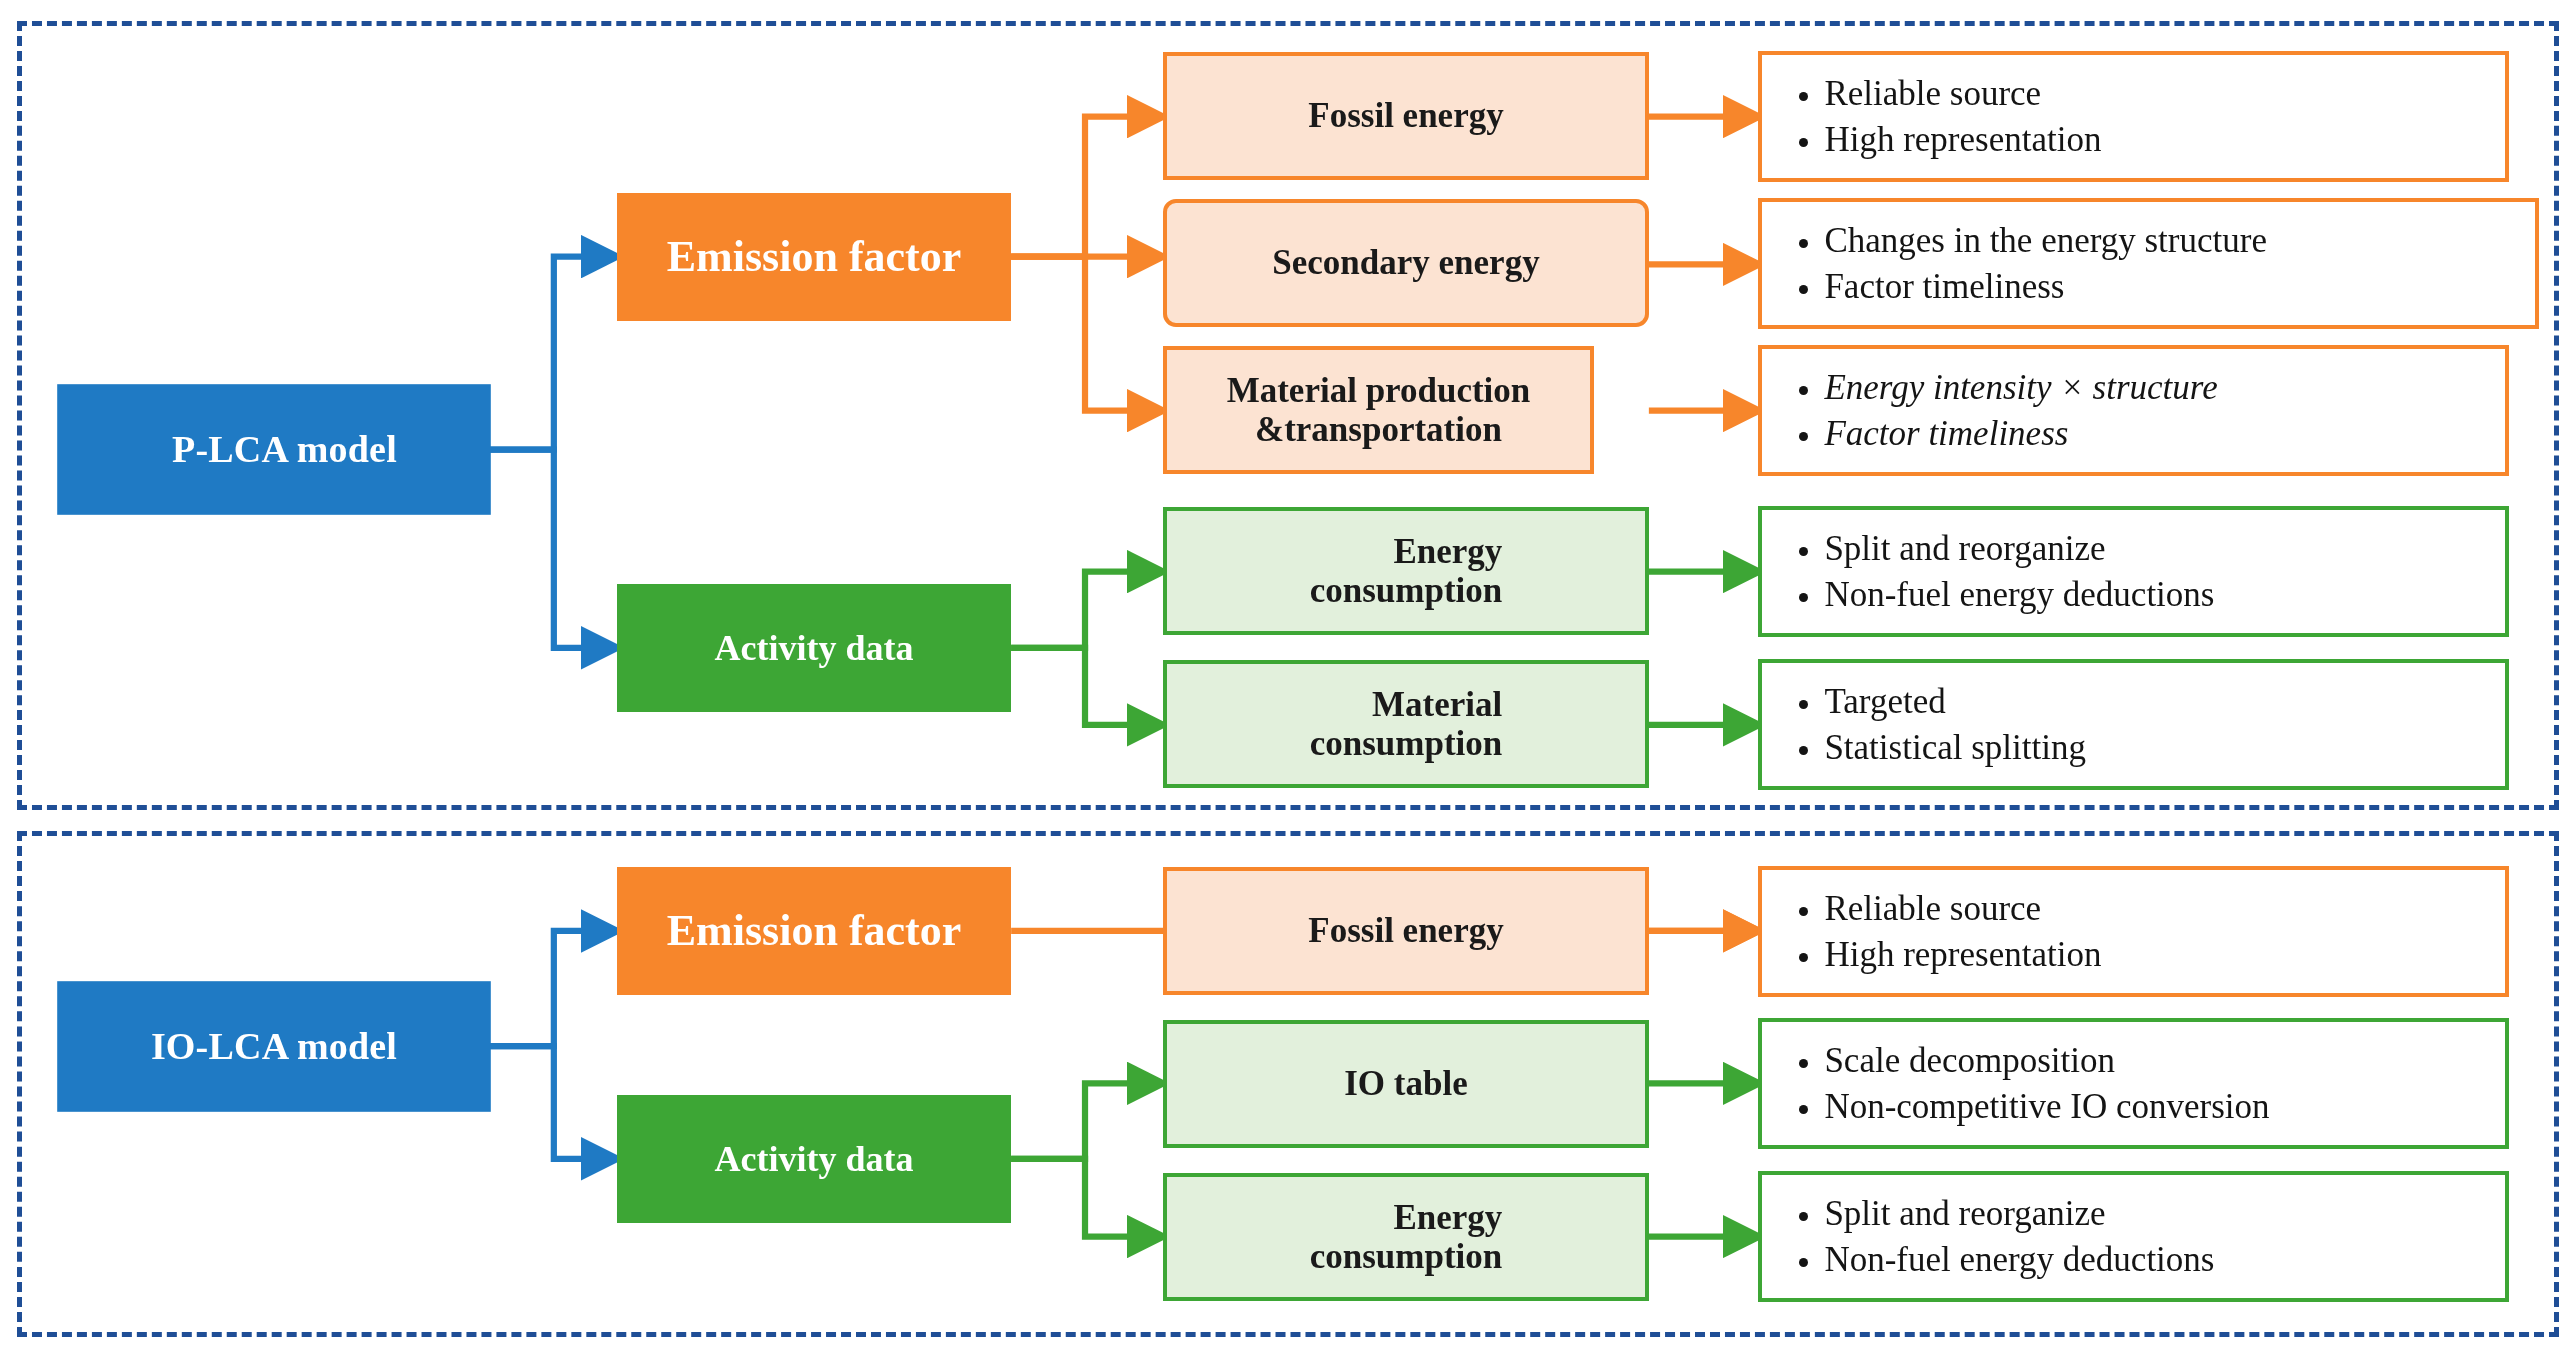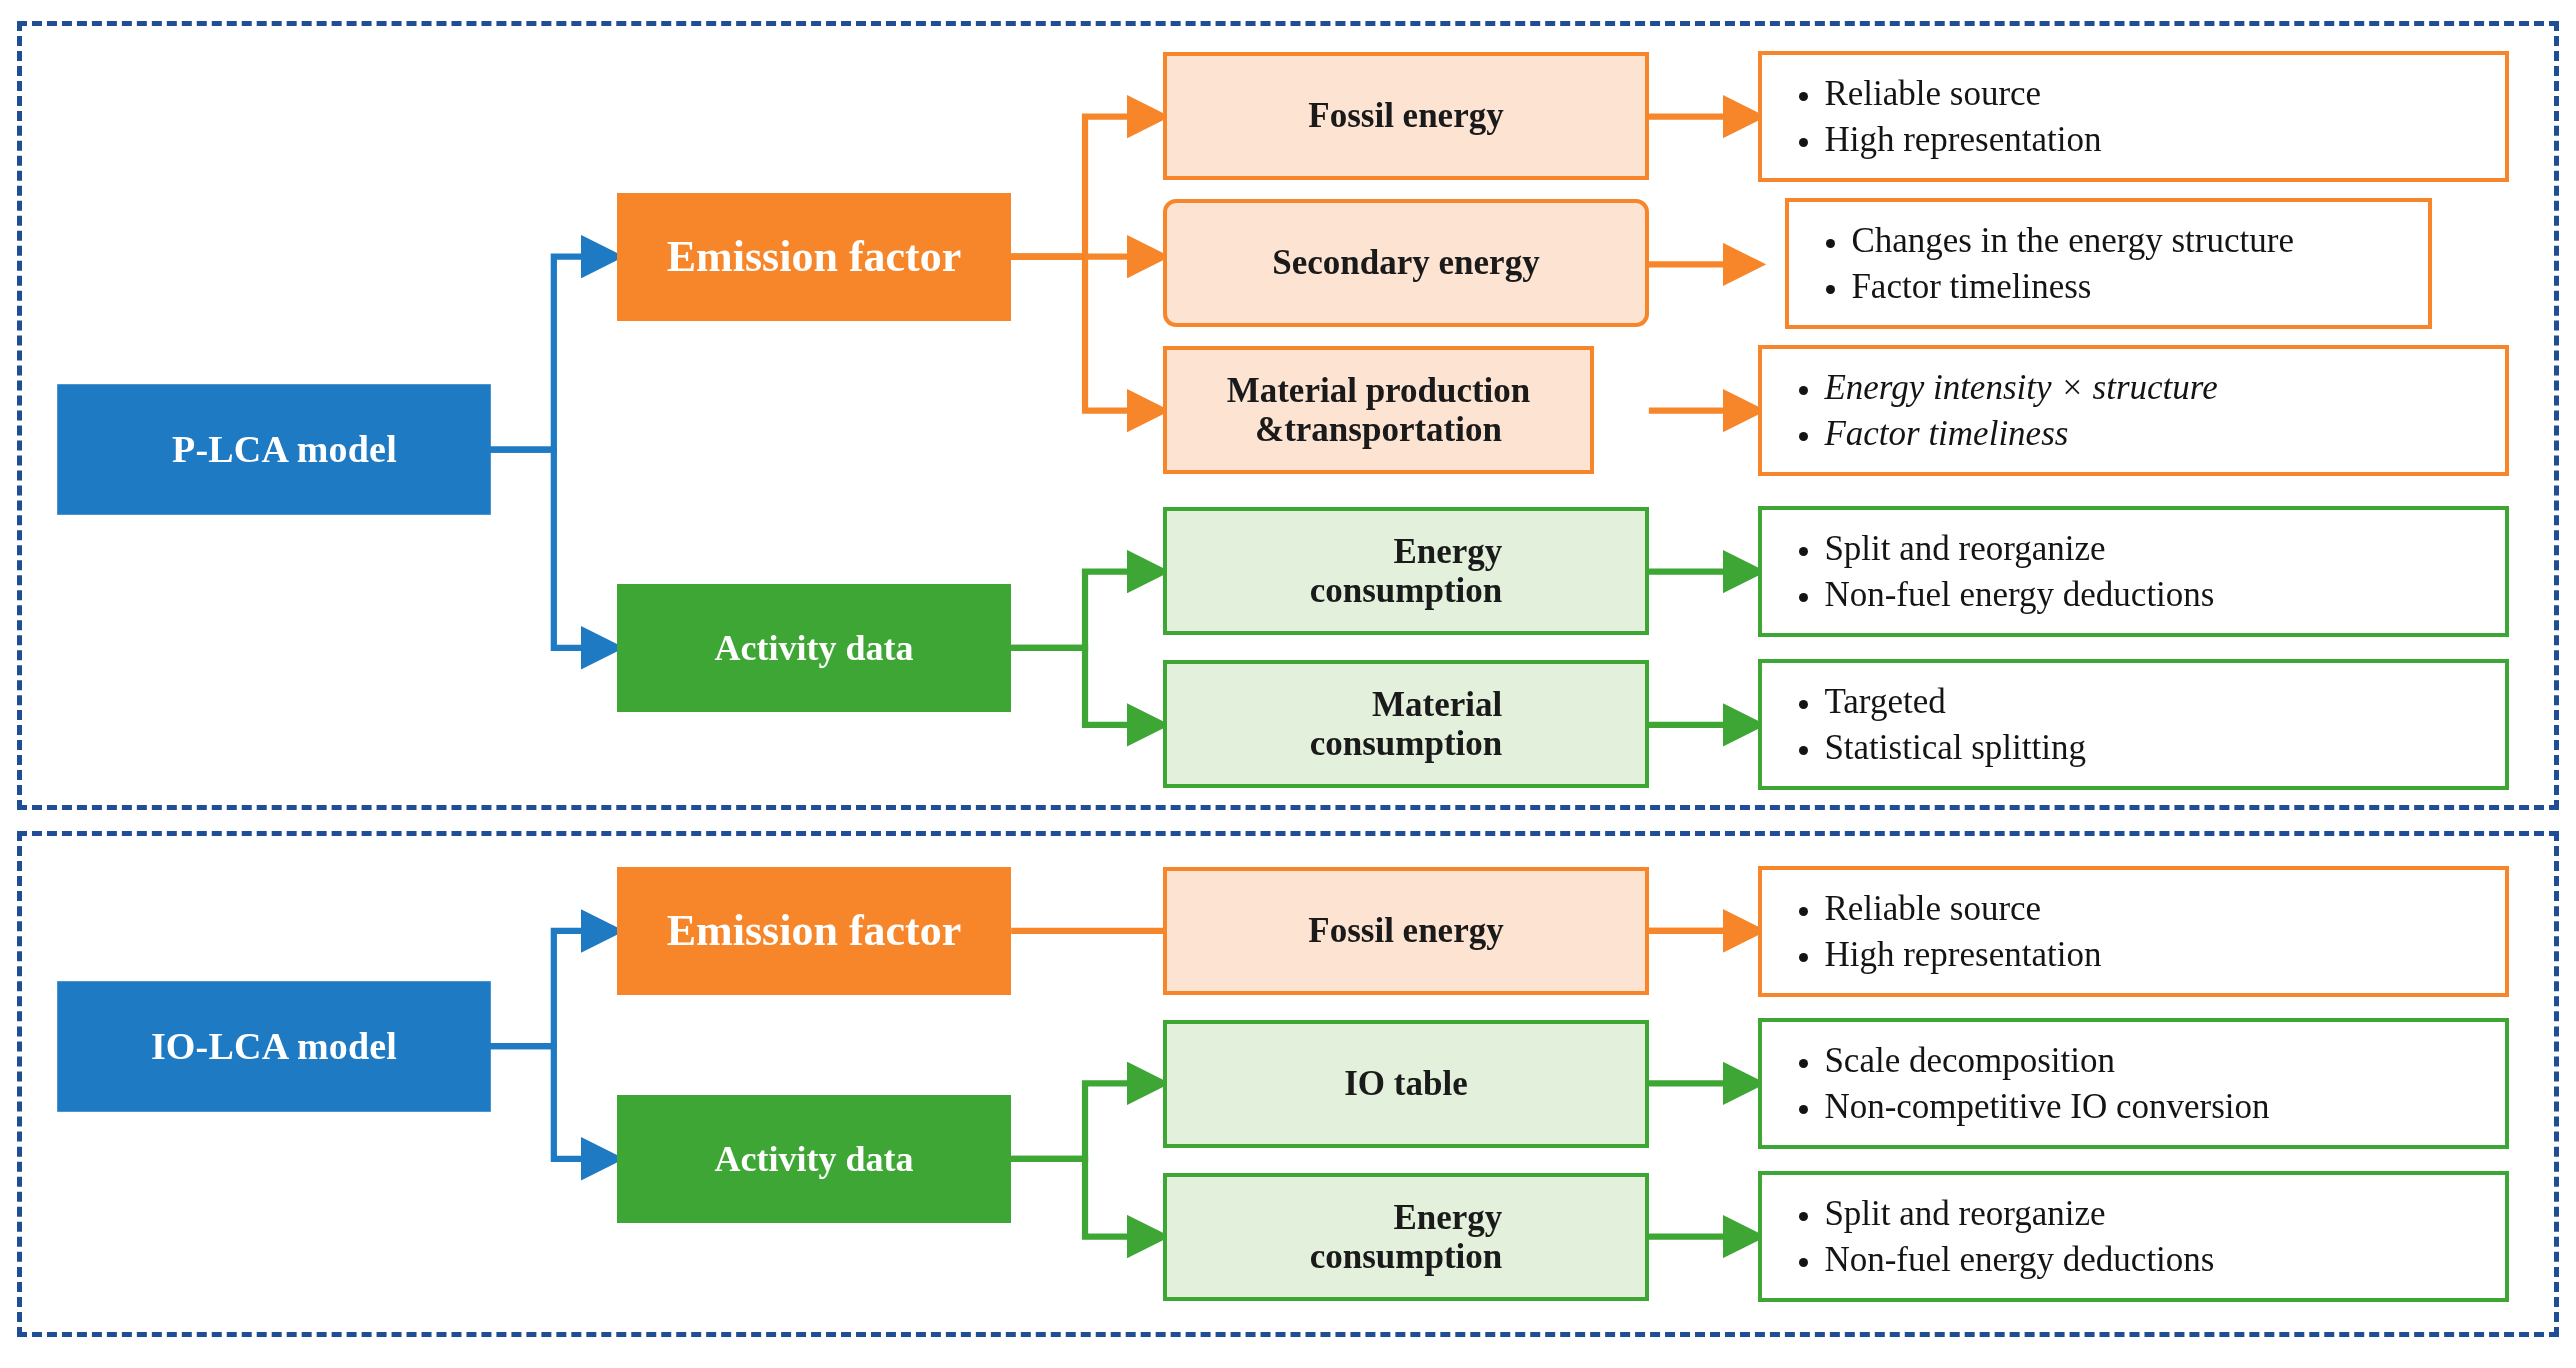--- a/index.html
+++ b/index.html
@@ -100,21 +100,21 @@
 <div class="node sub-green" style="left:1163px;top:660px;width:486px;height:128px;white-space:pre-line;">Material
 consumption</div>
 
 <div class="bullets b-orange" style="left:1758px;top:51px;width:751px;height:131px;">
   <ul>
     <li>Reliable source</li>
     <li>High representation</li>
   </ul>
 </div>
 
-<div class="bullets b-orange" style="left:1758px;top:198px;width:647px;height:131px;margin-left:27px;">
+<div class="bullets b-orange" style="left:1758px;top:198px;width:781px;height:131px;">
   <ul>
     <li>Changes in the energy structure</li>
     <li>Factor timeliness</li>
   </ul>
 </div>
 
 <div class="bullets b-orange" style="left:1758px;top:345px;width:751px;height:131px;font-style:italic;">
   <ul>
     <li>Energy intensity × structure</li>
     <li>Factor timeliness</li>

